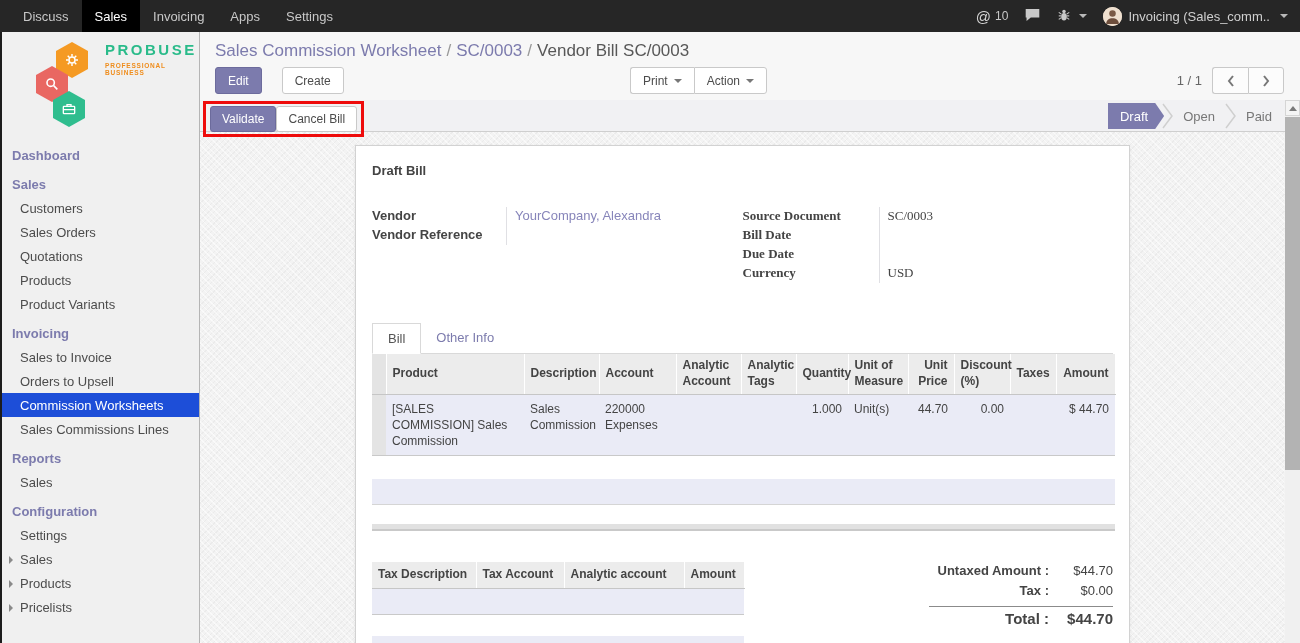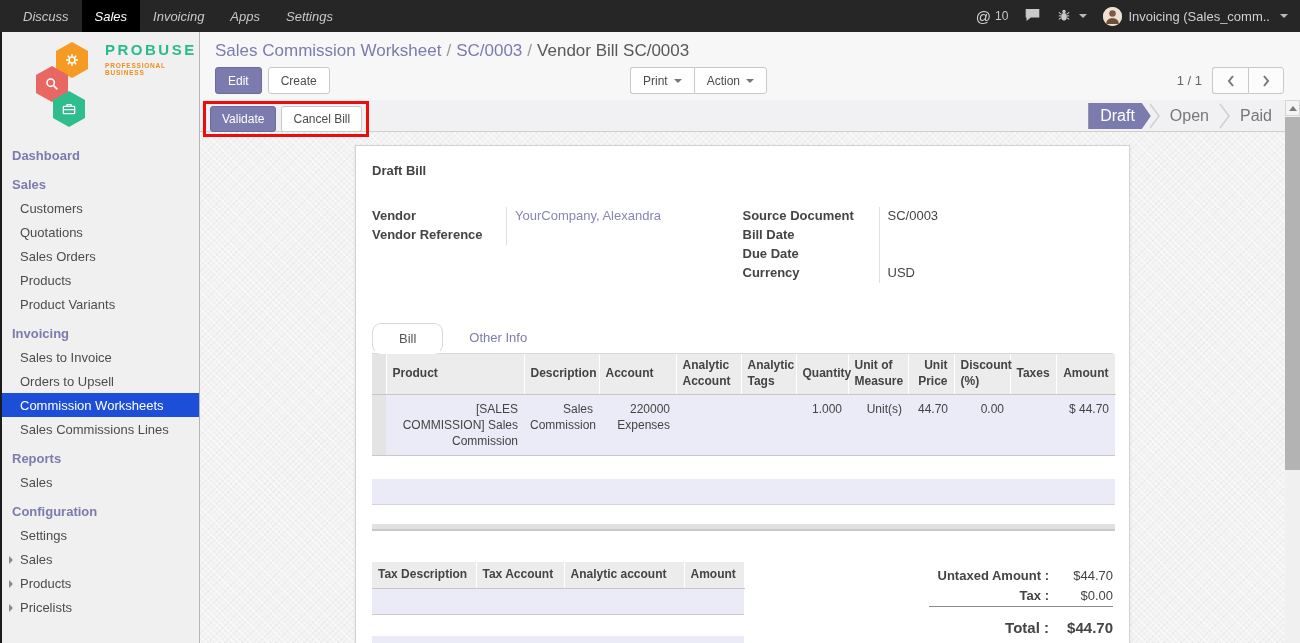--- a/index.html
+++ b/index.html
@@ -8,21 +8,21 @@
     --topbar-bg:#262626;
     --stripe:#eaebf6;
   }
   *{margin:0;padding:0;box-sizing:border-box;}
   html,body{width:1300px;height:643px;overflow:hidden;}
   body{font-family:"Liberation Sans","DejaVu Sans",sans-serif;font-size:13px;color:#4c4c4c;background:#fff;}
   .screen{width:1300px;height:643px;position:relative;overflow:hidden;}
 
   
   .topbar{height:32px;background:var(--topbar-bg);display:flex;align-items:stretch;justify-content:space-between;color:#c8c8c8;}
-  .tb-left{display:flex;align-items:stretch;padding-left:10px;font-style:italic;}
+  .tb-left{display:flex;align-items:stretch;padding-left:10px;}
   .tb-menu{display:flex;align-items:center;padding:0 13px;font-size:13px;cursor:pointer;}
   .tb-menu.active{background:#000;color:#fff;}
   .tb-right{display:flex;align-items:center;gap:16px;padding-right:12px;}
   .tb-ico{display:flex;align-items:center;gap:4px;font-size:12px;}
   .at-glyph{font-size:15px;color:#d5d5d5;}
   .caret-down{width:0;height:0;border-left:4px solid transparent;border-right:4px solid transparent;border-top:4px solid #b9b9b9;display:inline-block;margin-left:4px;}
   .avatar{width:19px;height:19px;border-radius:50%;background:#f0ddcb;overflow:hidden;display:inline-flex;align-items:center;justify-content:center;}
   .user-box{display:flex;align-items:center;gap:6px;font-size:13px;color:#d0d0d0;cursor:pointer;}
 
   
@@ -45,78 +45,78 @@
   .sb-item{color:#4c4c4c;font-size:13px;padding:5px 8px 4px 18px;cursor:pointer;position:relative;}
   .sb-item.active{background:#1d4ed8;color:#fff;}
   .sb-item.expandable::before{content:"";position:absolute;left:7px;top:9px;width:0;height:0;border-top:4px solid transparent;border-bottom:4px solid transparent;border-left:4px solid #8a8a8a;}
 
   
   .control-panel{height:68px;background:#f7f7f7;position:relative;}
   .breadcrumb{padding:9px 0 0 15px;font-size:17px;color:#888;}
   .bc-link{color:var(--accent);cursor:pointer;text-decoration:none;}
   .bc-sep{color:#999;padding:0 5px;}
   .bc-current{color:#585858;}
-  .cp-buttons{position:absolute;left:15px;top:35px;display:flex;gap:6px;}
+  .cp-buttons{position:absolute;left:15px;top:35px;display:flex;gap:20px;}
   .btn{display:inline-flex;align-items:center;justify-content:center;height:27px;padding:0 12px;font-size:12px;border-radius:3px;border:1px solid #c9c9c9;background:#fff;color:#4c4c4c;cursor:pointer;font-family:inherit;}
   .btn-primary{background:var(--accent);border-color:#6c6b9c;color:#fff;}
   .cp-mid{position:absolute;left:430px;top:35px;display:flex;}
   .btn-group .btn{border-radius:0;border-right-width:0;}
   .btn-group .btn:first-child{border-radius:3px 0 0 3px;}
   .btn-group .btn:last-child{border-radius:0 3px 3px 0;border-right-width:1px;}
   .caret-dark{width:0;height:0;border-left:4px solid transparent;border-right:4px solid transparent;border-top:4px solid #777;display:inline-block;margin-left:6px;}
   .cp-pager{position:absolute;right:16px;top:35px;display:flex;align-items:center;gap:10px;}
   .pager-text{font-size:13px;color:#666;}
   .pager-btns{display:flex;}
   .pager-btn{width:36px;height:27px;background:#fcfcfc;border:1px solid #c9c9c9;display:flex;align-items:center;justify-content:center;cursor:pointer;}
   .pager-btn:first-child{border-radius:3px 0 0 3px;border-right-width:0;}
   .pager-btn:last-child{border-radius:0 3px 3px 0;}
 
   
   .statusbar{height:32px;background:#f1f1f3;border-bottom:1px solid #cfcfcf;position:relative;z-index:5;}
-  .redbox{position:absolute;left:3px;top:1px;border:3px solid var(--annotation);padding:2px 4px;display:flex;gap:5px;z-index:6;}
+  .redbox{position:absolute;left:3px;top:1px;border:3px solid var(--annotation);padding:2px 4px;display:flex;z-index:6;}
   .sb-btn{height:26px;padding:0 11px;font-size:12px;}
   .status-widget{position:absolute;right:16px;top:3px;height:26px;display:flex;align-items:center;}
-  .state{font-size:16px;color:#777;padding:0 12px;height:26px;display:flex;align-items:center;cursor:pointer;}
+  .state{font-size:13px;color:#777;padding:0 12px;height:26px;display:flex;align-items:center;cursor:pointer;}
   .state.active{background:var(--accent);color:#fff;clip-path:polygon(0 0,calc(100% - 9px) 0,100% 50%,calc(100% - 9px) 100%,0 100%);padding:0 16px 0 12px;}
   .state-sep{margin:0 -2px;}
 
   
   .content{height:511px;padding:13px 0 0 155px;background-color:#f3f3f3;background-image:repeating-linear-gradient(45deg,rgba(255,255,255,.55) 0 1px,transparent 1px 4px),repeating-linear-gradient(-45deg,rgba(228,228,228,.55) 0 1px,transparent 1px 4px);}
   .sheet{width:775px;height:520px;background:#fff;border:1px solid #d2d2d2;box-shadow:0 1px 3px rgba(0,0,0,.07);padding:17px 16px;overflow:hidden;}
   .sheet-title{font-weight:bold;font-size:13px;color:#444;}
 
   .fields{display:flex;margin-top:29px;}
   .fgroup{width:371px;display:grid;grid-template-columns:134px 1fr;align-content:start;}
-  .fgroup.right{grid-template-columns:136px 1fr;}
+  .fgroup.right{grid-template-columns:136px 1fr;font-family:Liberation Serif, serif;}
   .flabel{font-weight:bold;color:#444;height:19px;line-height:18px;}
   .fvalue{border-left:1px solid #e0e0e4;padding-left:8px;height:19px;line-height:18px;color:#444;}
   .fvalue.link{color:#8785ba;cursor:pointer;}
 
   .tabs{margin-top:40px;display:flex;border-bottom:1px solid #d9d9d9;padding-left:0;}
-  .tab{padding:7px 26px;font-size:13px;cursor:pointer;border-radius:9px;}
+  .tab{padding:7px 15px;font-size:13px;cursor:pointer;}
   .tab.active{background:#fff;border:1px solid #d9d9d9;border-bottom:1px solid #fff;margin-bottom:-1px;color:#555;}
   .tab.inactive{color:var(--accent);}
 
   table.grid{border-collapse:collapse;font-size:12px;table-layout:fixed;}
   table.lines-table{width:743px;}
   table.grid th{background:#ececec;font-weight:bold;color:#444;padding:4px 6px;border-bottom:1px solid #c6c6c6;border-right:1px solid #fff;text-align:left;vertical-align:middle;height:40px;line-height:1.3;}
-  table.grid td{background:var(--stripe);padding:6px;border-bottom:1px solid #cphantom;border-bottom:1px solid #c9c9c9;vertical-align:top;color:#444;line-height:1.35;text-align:right;}
+  table.grid td{background:var(--stripe);padding:6px;border-bottom:1px solid #cphantom;border-bottom:1px solid #c9c9c9;vertical-align:top;color:#444;line-height:1.35;}
   table.grid th.handle,table.grid td.handle{background:#e4e4e4;padding:0;}
   table.grid .num{text-align:right;}
   table.tax-table{width:372px;}
   table.tax-table th{height:26px;}
   table.tax-table td{height:26px;}
 
   .stripe{height:26px;background:var(--stripe);border-bottom:1px solid #d5d5d5;margin-top:23px;width:743px;}
   .hscroll{height:7px;background:#e1e1e1;border-bottom:2px solid #c9c9c9;margin-top:19px;width:743px;position:relative;}
   .bottom{display:flex;justify-content:space-between;margin-top:31px;}
   .stripe2{height:26px;background:var(--stripe);margin-top:21px;width:372px;}
 
   .totals{width:192px;padding-top:1px;font-size:13px;color:#444;}
-  .trow{display:flex;justify-content:flex-end;align-items:flex-end;height:20px;}
+  .trow{display:flex;justify-content:flex-end;align-items:flex-start;height:20px;}
   .tlabel{font-weight:bold;text-align:right;}
   .tvalue{width:64px;text-align:right;}
   .tsep{border-top:1px solid #8b8b8b;margin:3px 0 3px 8px;}
   .trow.total{height:26px;font-size:15px;font-weight:bold;}
   .trow.total .tvalue{font-size:15px;}
 
   
   .vscroll{position:absolute;top:68px;right:0;bottom:0;width:15px;background:#f0f0f0;z-index:9;}
   .vs-up{height:16px;background:#f4f4f4;border:1px solid #d5d5d5;display:flex;align-items:center;justify-content:center;cursor:pointer;}
   .vs-up-arrow{width:0;height:0;border-left:4px solid transparent;border-right:4px solid transparent;border-bottom:5px solid #7a7a7a;}
@@ -210,22 +210,22 @@
         </div>
         <div class="logo-text">
           <div class="logo-title">PROBUSE</div>
           <div class="logo-sub">PROFESSIONAL BUSINESS</div>
         </div>
       </div>
       <div class="sb-list">
         <div class="sb-header">Dashboard</div>
         <div class="sb-header">Sales</div>
         <div class="sb-item">Customers</div>
+        <div class="sb-item">Sales Orders</div>
         <div class="sb-item">Quotations</div>
-        <div class="sb-item">Sales Orders</div>
         <div class="sb-item">Products</div>
         <div class="sb-item">Product Variants</div>
         <div class="sb-header">Invoicing</div>
         <div class="sb-item">Sales to Invoice</div>
         <div class="sb-item">Orders to Upsell</div>
         <div class="sb-item active">Commission Worksheets</div>
         <div class="sb-item">Sales Commissions Lines</div>
         <div class="sb-header">Reports</div>
         <div class="sb-item">Sales</div>
         <div class="sb-header">Configuration</div>

